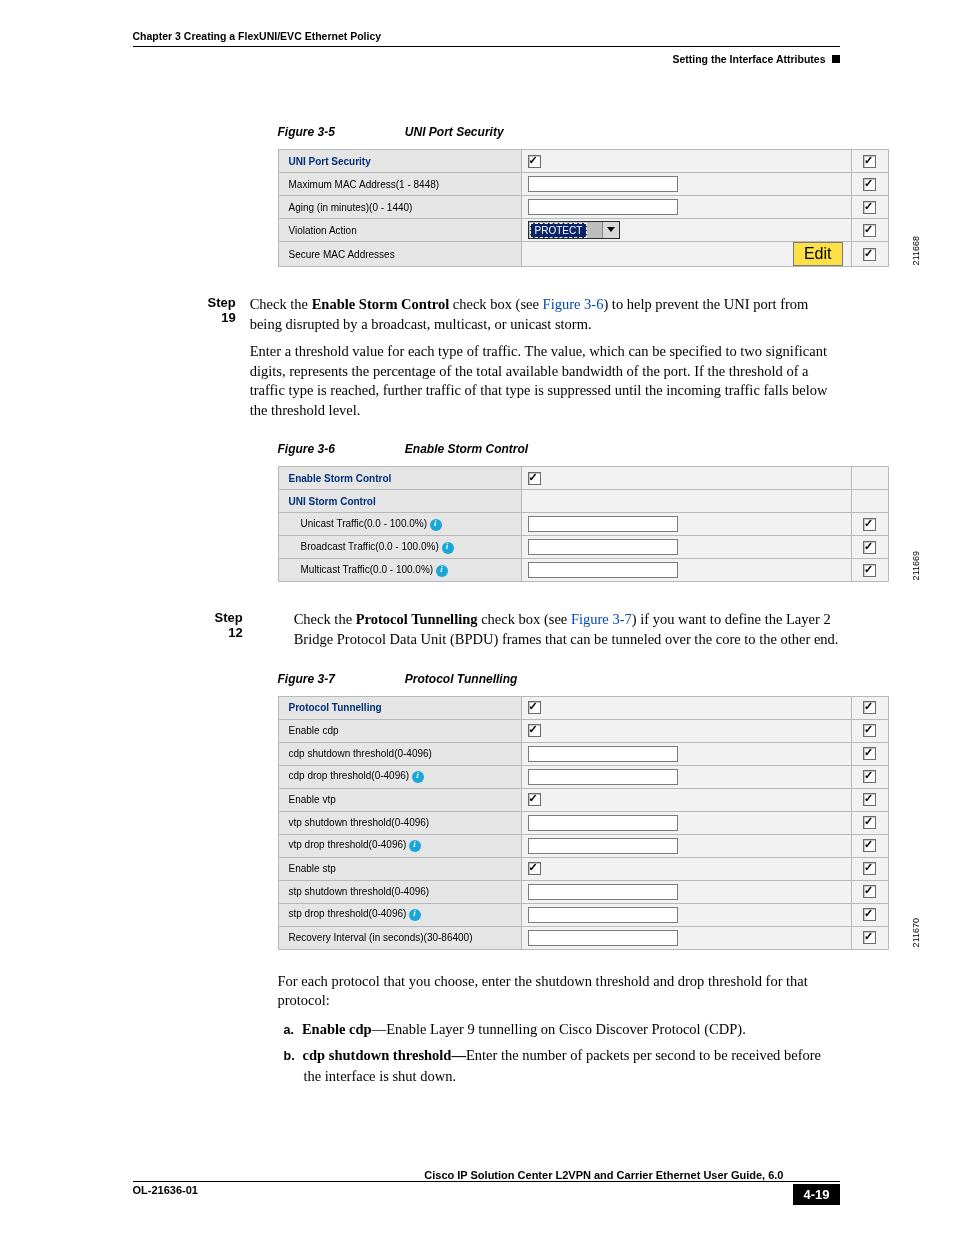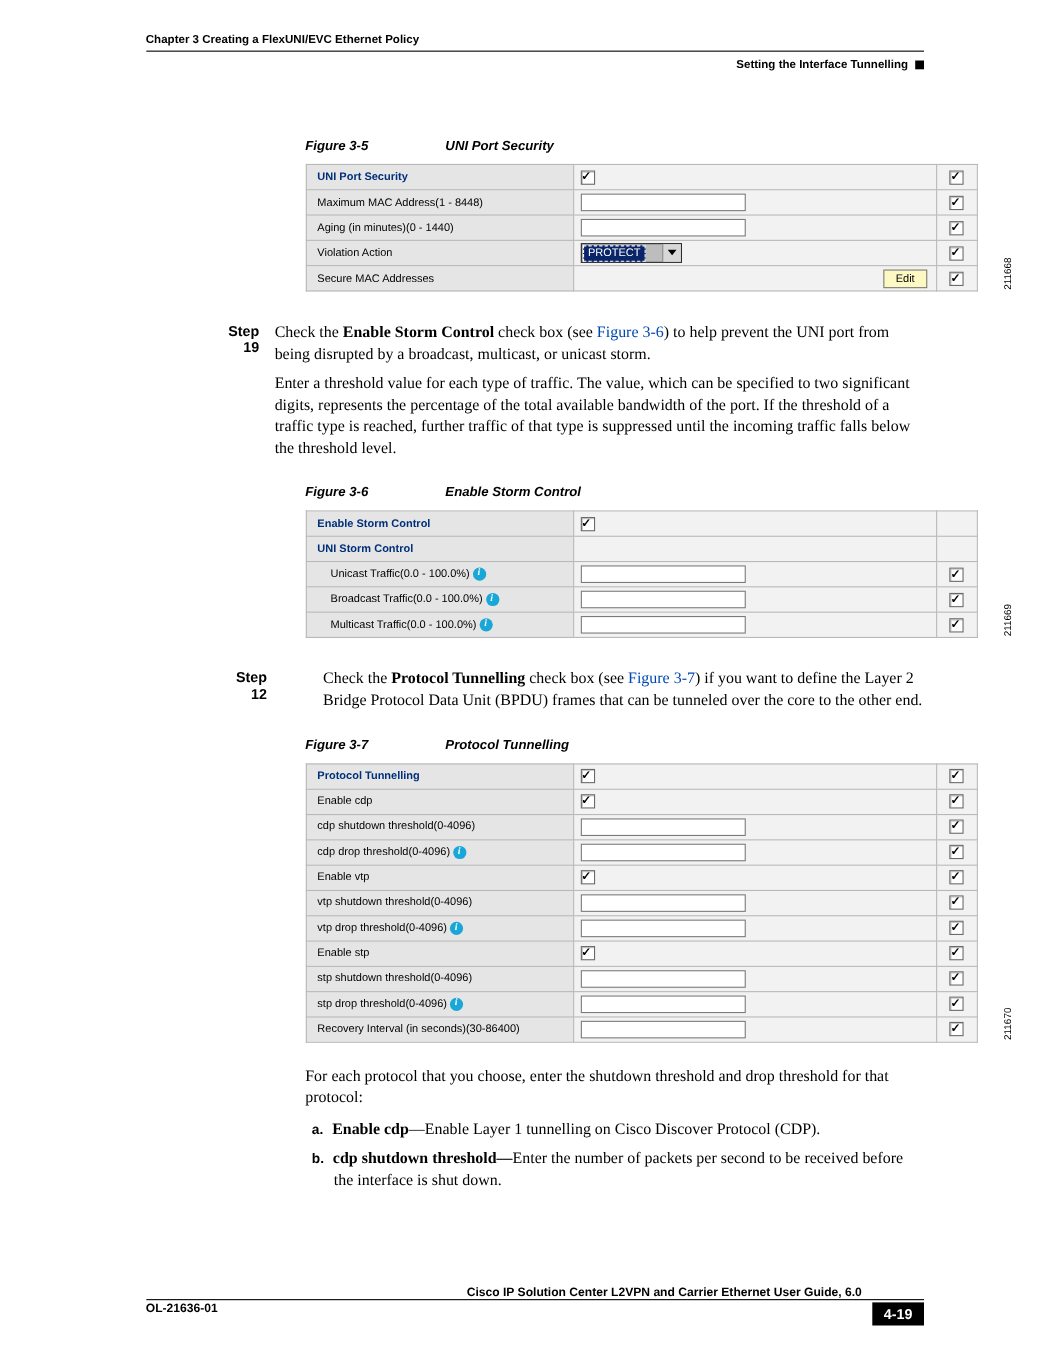--- a/index.html
+++ b/index.html
@@ -111,22 +111,22 @@
   .sel .arrow {
     position:absolute; right:0; top:0; bottom:0; width:16px;
     background:#d8d8d8; border-left:1px solid #888;
   }
   .sel .arrow::after{
     content:""; position:absolute; left:4px; top:5px;
     border-left:4px solid transparent; border-right:4px solid transparent;
     border-top:5px solid #000;
   }
   .btn {
-    display:inline-block; border:1px solid #7a7a7a; background:#fef9c3;
-    font-size:10px; padding:2px 10px; color:#000;
+    display:inline-block; border:1px solid #7a7a7a; background:#fde047;
+    font-size:16px; padding:2px 10px; color:#000;
   }
   .info {
     display:inline-block; width:12px; height:12px; border-radius:50%;
     background:#19a7d8; position:relative; vertical-align:middle; margin-left:3px;
   }
   .info::after{ content:"i"; color:#fff; font-weight:bold; font-size:9px;
     position:absolute; left:4px; top:-1px; font-family:Georgia,serif; font-style:italic;}
   .sideno {
     position:absolute; right:-16px; bottom:2px;
     font-family: Arial, Helvetica, sans-serif; font-size:9px;
@@ -152,21 +152,21 @@
 </head>
 <body>
 
 <div class="page">
   <div class="hdr">
     <span>Chapter 3      Creating a FlexUNI/EVC Ethernet Policy</span>
     <span></span>
   </div>
   <hr class="hrule">
   <div class="subhdr">
-    <span>Setting the Interface Tunnelling</span>
+    <span>Setting the Interface Attributes</span>
     <span class="endcap"></span>
   </div>
 
   <div class="content">
 
     <div class="figcap">
       <span>Figure 3-5</span><span class="gap"></span><span>UNI Port Security</span>
     </div>
     <div class="figwrap">
       <table class="panel" style="width:611px;">
@@ -338,21 +338,21 @@
         </tr>
       </tbody>
         </table>
       <span class="sideno">211670</span>
     </div>
 
     <div class="body-text" style="margin-top:22px;">
       <p>For each protocol that you choose, enter the shutdown threshold and drop threshold for that protocol:</p>
       <ul class="ol-alpha">
         <li>
-          <span class="marker">a.</span><span class="b">Enable cdp</span><span>—Enable Layer 1 tunnelling on Cisco Discover Protocol (CDP).</span>
+          <span class="marker">a.</span><span class="b">Enable cdp</span><span>—Enable Layer 9 tunnelling on Cisco Discover Protocol (CDP).</span>
         </li>
         <li>
           <span class="marker">b.</span><span class="b">cdp shutdown threshold—</span><span>Enter the number of packets per second to be received before the interface is shut down.</span>
         </li>
       </ul>
     </div>
 
   </div>
 
   <div class="ftr">

